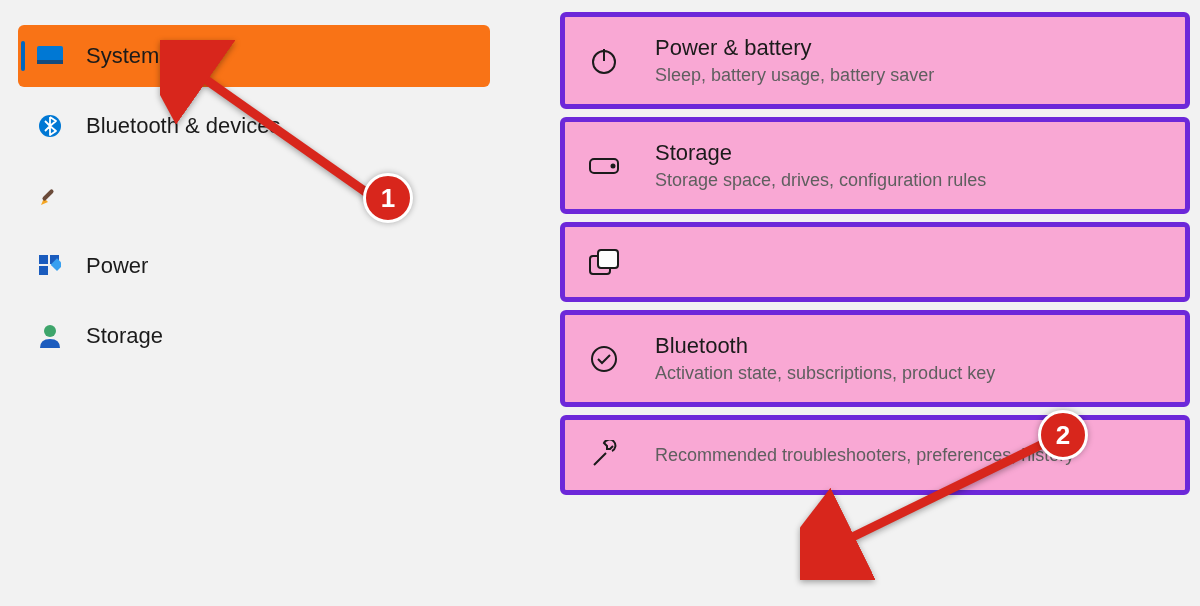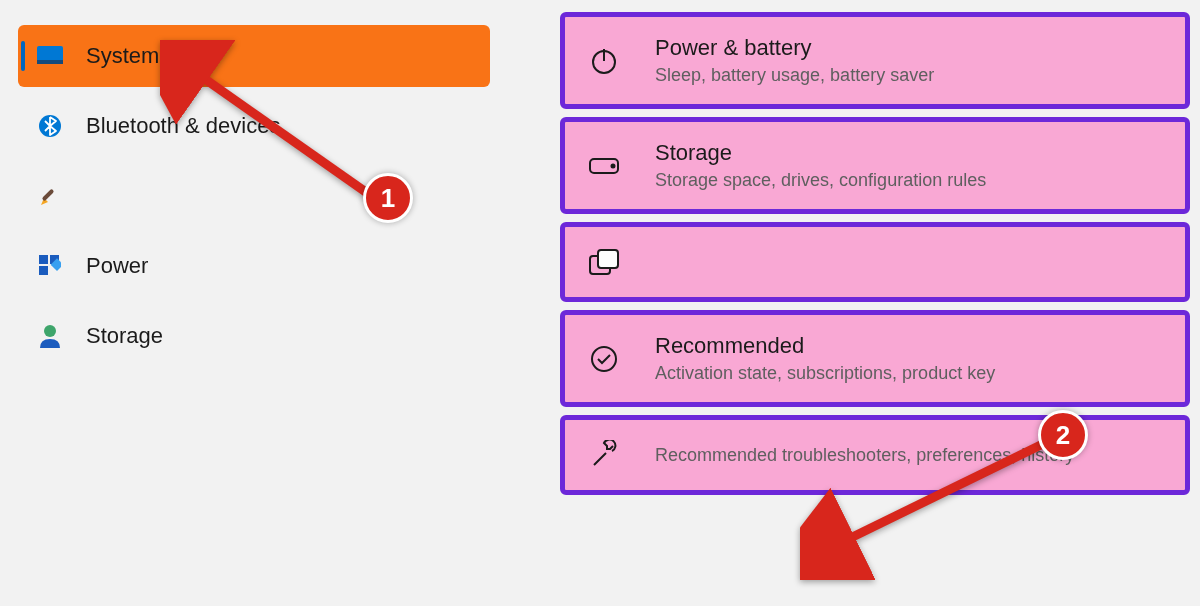--- a/index.html
+++ b/index.html
@@ -106,21 +106,21 @@
       </span>
     </div>
     <div class="card">
       <span class="card-icon">
         <svg width="30" height="30" viewBox="0 0 30 30" fill="none" stroke="#1b1b1b" stroke-width="2">
             <circle cx="15" cy="15" r="12"></circle>
             <path d="M9 15 L13 19 L21 11"></path>
           </svg>
       </span>
       <div>
-        <div class="card-title">Recommended</div>
+        <div class="card-title">Bluetooth</div>
         <div class="card-sub">Activation state, subscriptions, product key</div>
       </div>
     </div>
     <div class="card">
       <span class="card-icon">
         <svg width="30" height="30" viewBox="0 0 30 30" fill="none" stroke="#1b1b1b" stroke-width="2">
             <path d="M23 11 a6 6 0 1 0 -8 -8 l3 3 v3 h3 l3 -3 M17 13 L5 25"></path>
           </svg>
       </span>
       <div>

